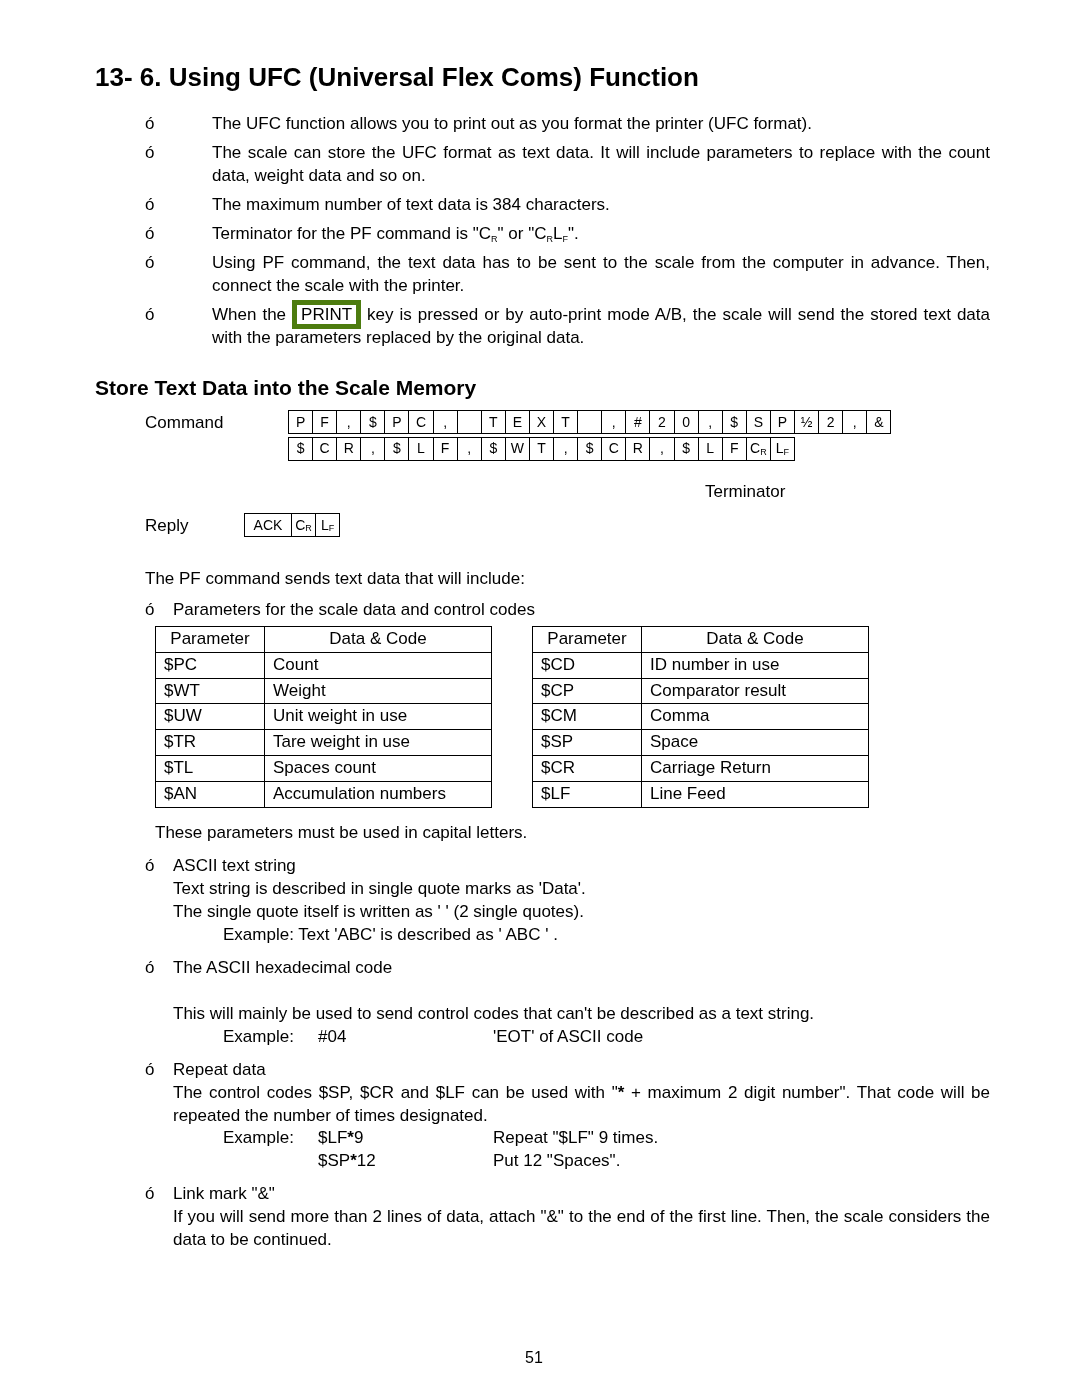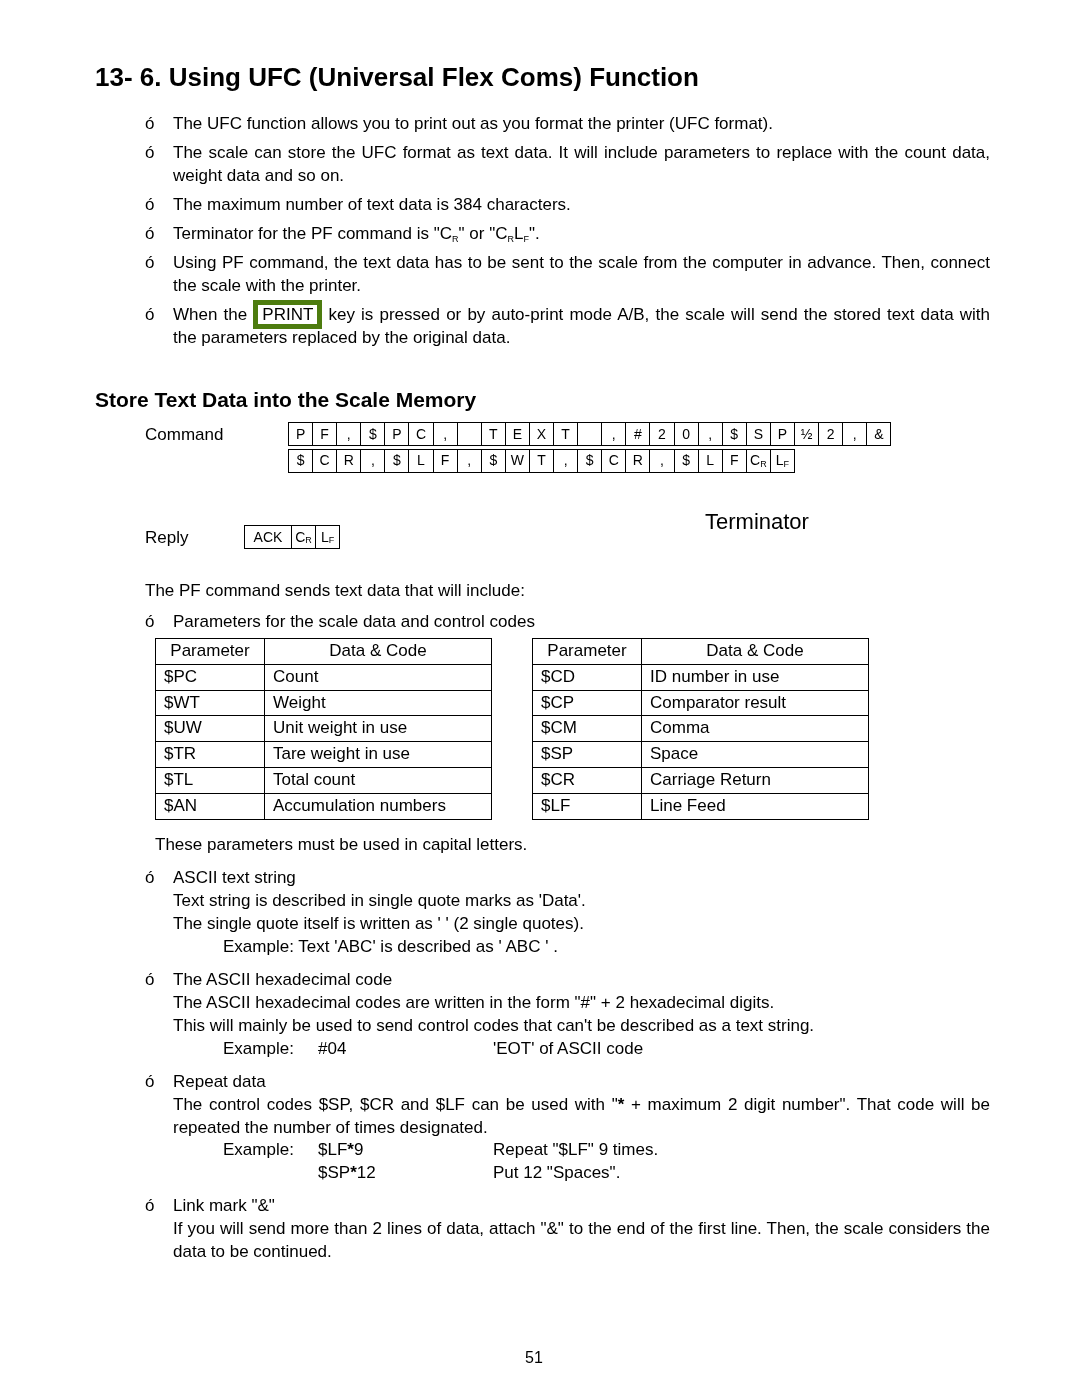--- a/index.html
+++ b/index.html
@@ -29,30 +29,31 @@
     display: flex;
     margin-bottom: 6px;
   }
   .bullet .mark {
     width: 28px;
     flex-shrink: 0;
   }
   .bullet .text {
     flex: 1 1 auto;
     text-align: justify;
+    margin-left: 39px;
   }
   .keycap {
     border: 5px solid #4d7c0f;
     padding: 0 4px;
     font-family: Arial, Helvetica, sans-serif;
   }
   h2 {
     font-size: 21px;
     font-weight: bold;
-    margin: 36px 0 8px 0;
+    margin: 24px 0 8px 0;
   }
   .cmd-area {
     margin-left: 50px;
   }
   .cmd-row {
     display: flex;
     align-items: center;
     margin-bottom: 2px;
     gap: 44px;
   }
@@ -87,22 +88,22 @@
     margin-top: 20px;
   }
   .terminator-group {
     position: relative;
     margin-left: 50px;
     height: 30px;
   }
   .terminator-label {
     position:absolute;
     left:560px;
-    top:32px;
-    font-size:22px;
+    top:18px;
+    font-size:17px;
   }
   .body-para {
     margin: 30px 0 8px 50px;
   }
   .param-tables {
     display: flex;
     gap: 40px;
     margin-left: 60px;
     margin-top:4px;
   }
@@ -305,21 +306,21 @@
           <tr>
             <td class="code">$UW</td>
             <td class="desc">Unit weight in use</td>
           </tr>
           <tr>
             <td class="code">$TR</td>
             <td class="desc">Tare weight in use</td>
           </tr>
           <tr>
             <td class="code">$TL</td>
-            <td class="desc">Total count</td>
+            <td class="desc">Spaces count</td>
           </tr>
           <tr>
             <td class="code">$AN</td>
             <td class="desc">Accumulation numbers</td>
           </tr>
         </tbody>
   </table>
   <table class="ptable">
     <tbody>
           <tr>
@@ -366,21 +367,21 @@
       <span>Text string is described in single quote marks as  'Data'.</span><br>
       <span>The single quote itself is written as ' '  (2 single quotes).</span><br>
       <span class="example-indent">Example:  Text 'ABC' is described as  ' ABC '  .</span>
     </span>
   </div>
 
   <div class="sub-bullet" style="margin-top:10px;">
         <span class="mark">ó </span>
     <span class="text">
       <span>The ASCII hexadecimal code</span><br>
-      <span>The ASCII hexadecimal codes are written in the form "#" + 2 hexadecimal digits.</span><br>
+      <br>
       <span>This will mainly be used to send control codes that can't be described as a text string.</span><br>
       <span class="mono-row">
         <span class="mono-col1">Example:</span>
         <span class="mono-col2">#04</span>
         <span class="mono-col3">'EOT' of ASCII code</span>
       </span>
     </span>
   </div>
 
   <div class="sub-bullet" style="margin-top:10px;">

